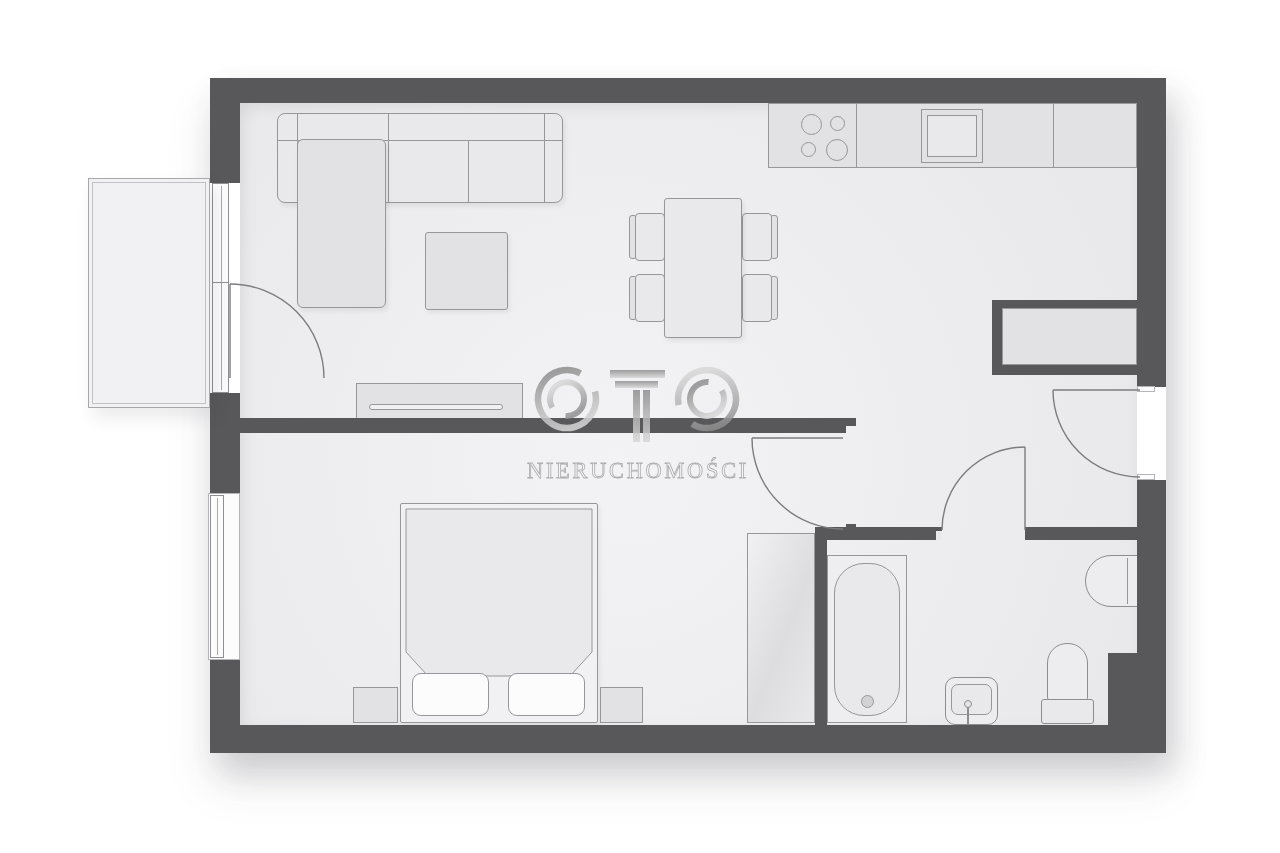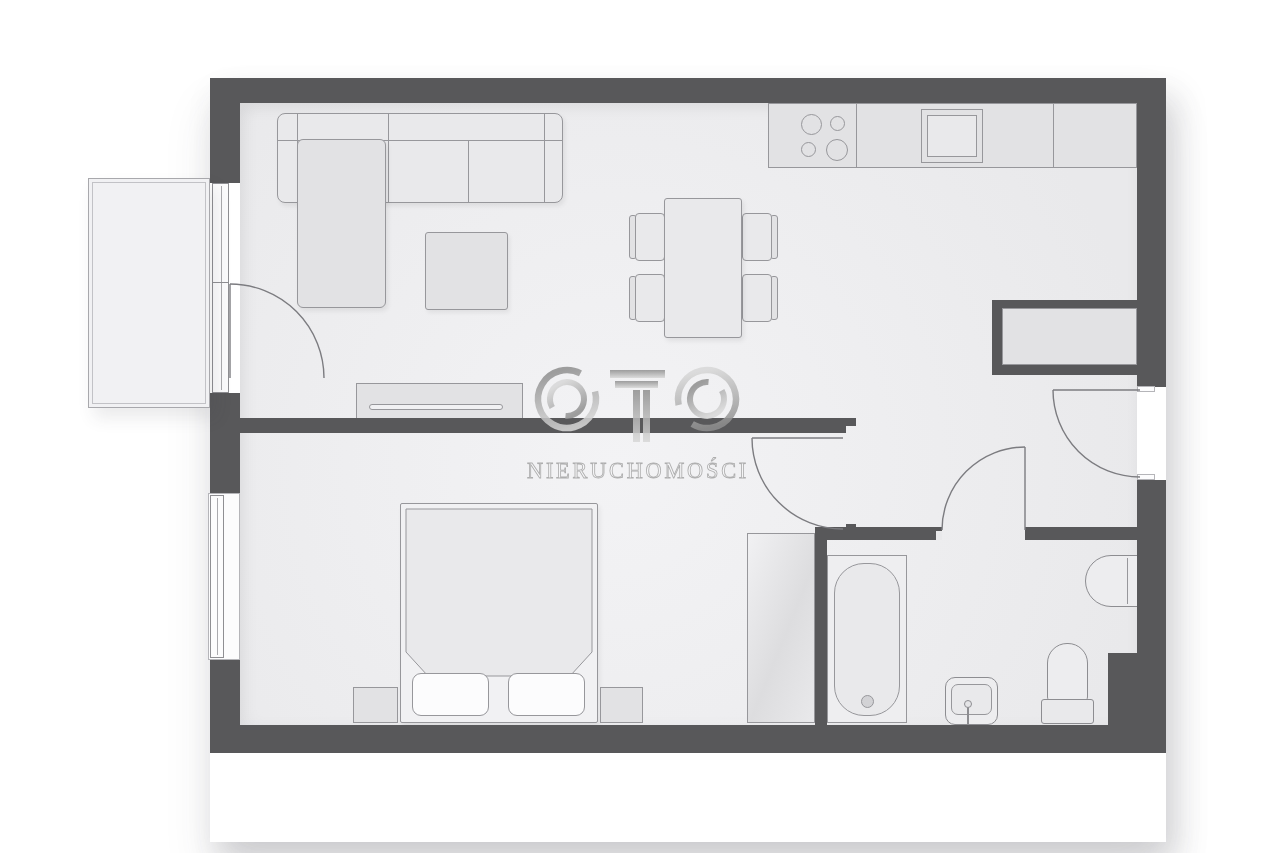--- a/index.html
+++ b/index.html
@@ -3,21 +3,21 @@
 <meta charset="utf-8">
 <style>
   html,body{margin:0;padding:0;}
   body{
     width:1280px;height:853px;position:relative;overflow:hidden;
     background:var(--bg,#ffffff);
     font-family:"Liberation Serif", serif;
   }
   .abs{position:absolute;box-sizing:border-box;}
   .plan{
-    position:absolute;left:210px;top:78px;width:956px;height:764px;
+    position:absolute;left:210px;top:78px;width:956px;height:675px;
     box-shadow:10px 18px 30px rgba(55,55,65,.18), 0 30px 45px rgba(55,55,65,.10);
   }
   .floor{
     left:30px;top:25px;width:897px;height:622px;
     background:radial-gradient(circle at 42% 58%, var(--floor1,#f3f3f5) 0%, var(--floor2,#e9e9eb) 85%);
     box-shadow:inset 0 8px 14px rgba(0,0,0,.045), inset 8px 0 14px rgba(0,0,0,.035);
   }
   .wall{background:var(--wall,#58585a);}
   .furn{border:1px solid var(--line,#97979b);background:var(--fill1,#e9e9eb);}
   .furn2{border:1px solid var(--line,#97979b);background:var(--fill2,#e2e2e4);}

